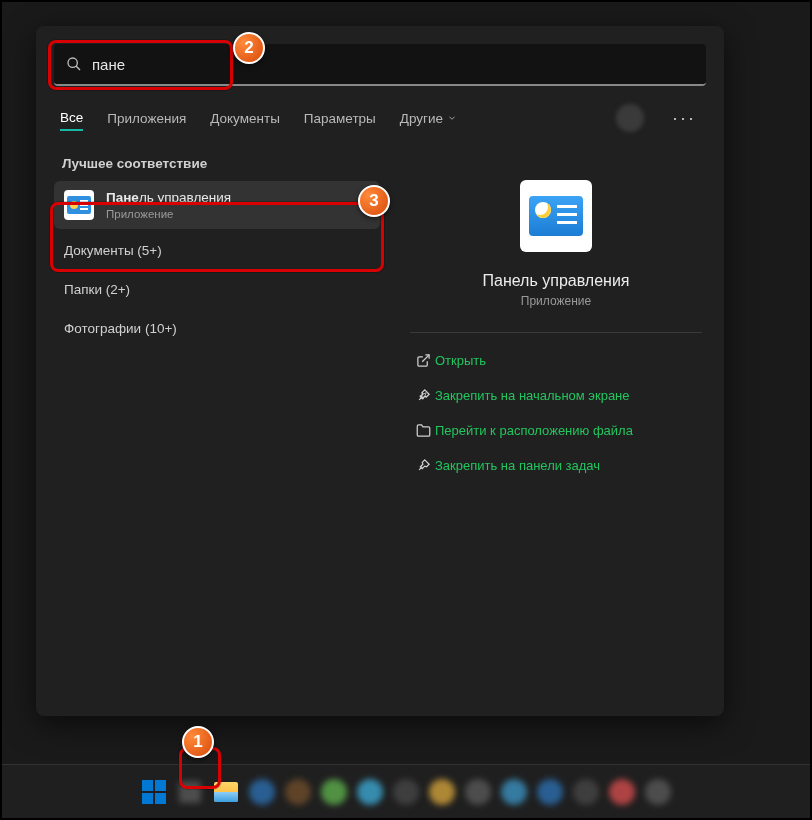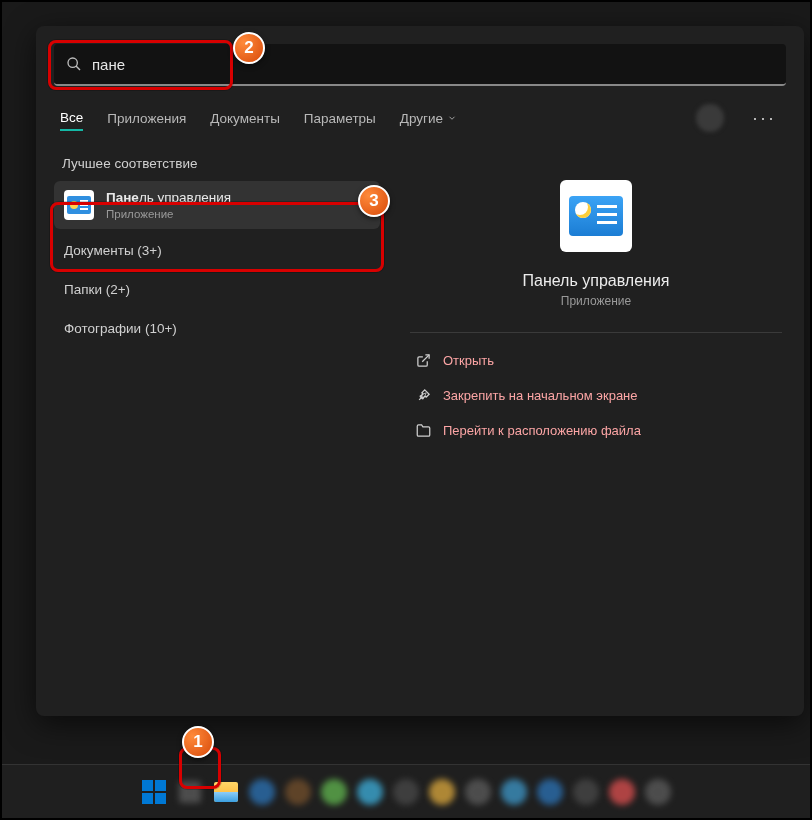--- a/index.html
+++ b/index.html
@@ -6,21 +6,21 @@
   body {
     width: 812px; height: 820px;
     background: #1a1a1a;
     position: relative;
     overflow: hidden;
     border: 2px solid #000;
   }
   .search-panel {
     position: absolute;
     left: 34px; top: 24px;
-    width: 768px; height: 690px;
+    width: 688px; height: 690px;
     background: #202020;
     border-radius: 8px;
     box-shadow: 0 8px 30px rgba(0,0,0,0.6);
   }
   .search-bar {
     display: flex; align-items: center;
     margin: 18px 18px 0 18px;
     height: 42px;
     background: #121212;
     border-radius: 4px;
@@ -40,21 +40,21 @@
   }
   .tab { cursor: pointer; padding: 4px 0; }
   .tab.active { color: #fff; border-bottom: 2px solid #14b8a6; }
   .tab-more { display:flex; align-items:center; gap:4px; }
   .tabs .spacer { flex:1; }
   .avatar { width:28px; height:28px; border-radius:50%; background:#3a3a3a; filter: blur(2px); }
   .more-btn { color:#ccc; font-size:18px; letter-spacing:2px; cursor:pointer; padding:0 4px; }
   .content { display:flex; padding: 8px 0 0 0; }
   .left { width: 352px; padding: 0 8px 0 18px; }
   .right { flex:1; padding: 28px 22px 0 22px; }
-  .section-label { color:#d0d0d0; font-size:13.5px; font-weight:400; padding: 4px 8px 10px 8px; }
+  .section-label { color:#d0d0d0; font-size:13.5px; font-weight:700; padding: 4px 8px 10px 8px; }
   .result-item {
     display:flex; align-items:center; gap:12px;
     padding: 8px 10px; border-radius:6px; cursor:pointer;
     margin-bottom: 2px;
   }
   .result-item.selected { background:#333333; }
   .result-icon {
     width:30px; height:30px; border-radius:4px;
     background:#fff; display:flex; align-items:center; justify-content:center;
     flex-shrink:0;
@@ -67,21 +67,21 @@
   .preview { display:flex; flex-direction:column; align-items:center; }
   .preview-icon {
     width:72px; height:72px; border-radius:6px; background:#fff;
     display:flex; align-items:center; justify-content:center;
     margin-bottom: 20px;
   }
   .preview-title { color:#ececec; font-size:16px; font-weight:400; }
   .preview-sub { color:#9a9a9a; font-size:12px; margin-top:4px; }
   .preview-divider { border:none; border-top:1px solid #3a3a3a; margin: 24px 0 10px 0; width:100%; }
   .actions { display:flex; flex-direction:column; }
-  .action { display:flex; align-items:center; gap:12px; padding:10px 6px; color:#fca5a5; font-size:13px; cursor:pointer; border-radius:4px; }
+  .action { display:flex; align-items:center; gap:4px; padding:10px 6px; color:#22c55e; font-size:13px; cursor:pointer; border-radius:4px; }
   .action svg { width:15px; height:15px; flex-shrink:0; }
   .taskbar {
     position:absolute; left:0; bottom:0; width:100%; height:54px;
     background:#1f1f1f;
     display:flex; align-items:center; justify-content:center; gap:8px;
     border-top:1px solid #333;
   }
   .tb-icon { width:28px; height:28px; border-radius:4px; display:flex; align-items:center; justify-content:center; cursor:pointer; }
   .tb-blur { filter: blur(3px); opacity:0.85; }
   .start-icon { background:transparent; }
@@ -153,21 +153,21 @@
       <div class="result-item selected">
         <div class="result-icon">
             <div class="cp-mini"></div>
           </div>
         <div class="result-text">
           <div class="result-title"><b>Пане</b><span>ль управления</span></div>
           <div class="result-sub">Приложение</div>
         </div>
       </div>
 
-      <div class="cat-item">Документы (3+)</div>
+      <div class="cat-item">Документы (5+)</div>
       <div class="cat-item">Папки (2+)</div>
       <div class="cat-item">Фотографии (10+)</div>
     </div>
 
     <div class="right">
       <div class="preview">
         <div class="preview-icon">
             <div class="cp-big"></div>
           </div>
         <div class="preview-title">Панель управления</div>
@@ -190,20 +190,27 @@
               <path d="M14 3l7 7-4 4-3-1-4 4-3-3 4-4-1-3z"></path>
             </svg>
           <span>Закрепить на начальном экране</span>
         </div>
         <div class="action">
           <svg viewBox="0 0 24 24" fill="none" stroke="#cfcfcf" stroke-width="2">
               <path d="M22 19a2 2 0 0 1-2 2H4a2 2 0 0 1-2-2V5a2 2 0 0 1 2-2h5l2 3h9a2 2 0 0 1 2 2z"></path>
             </svg>
           <span>Перейти к расположению файла</span>
         </div>
+        <div class="action">
+          <svg viewBox="0 0 24 24" fill="none" stroke="#cfcfcf" stroke-width="2">
+              <line x1="5" y1="19" x2="10" y2="14"></line>
+              <path d="M14 3l7 7-4 4-3-1-4 4-3-3 4-4-1-3z"></path>
+            </svg>
+          <span>Закрепить на панели задач</span>
+        </div>
       </div>
     </div>
   </div>
 </div>
 
 <div class="taskbar">
   <div class="tb-icon start-icon">
     <div class="start-grid">
         <div></div>
         <div></div>

